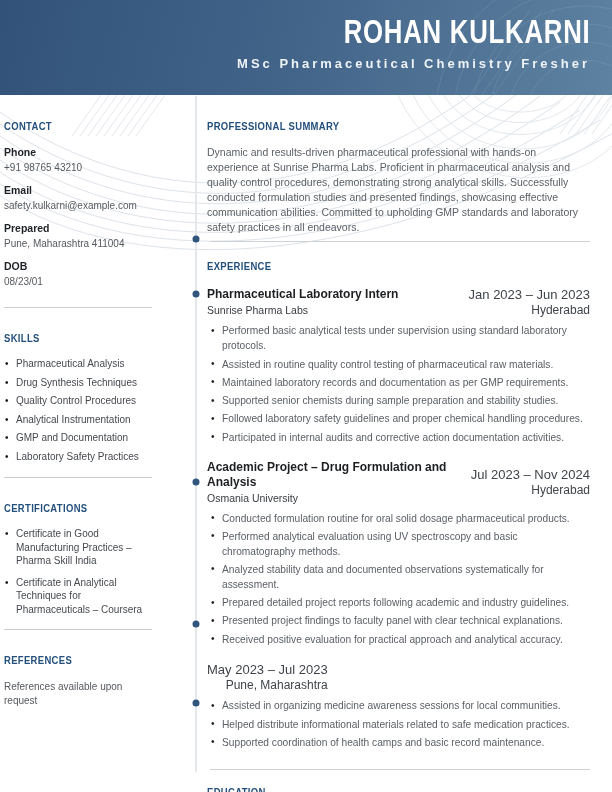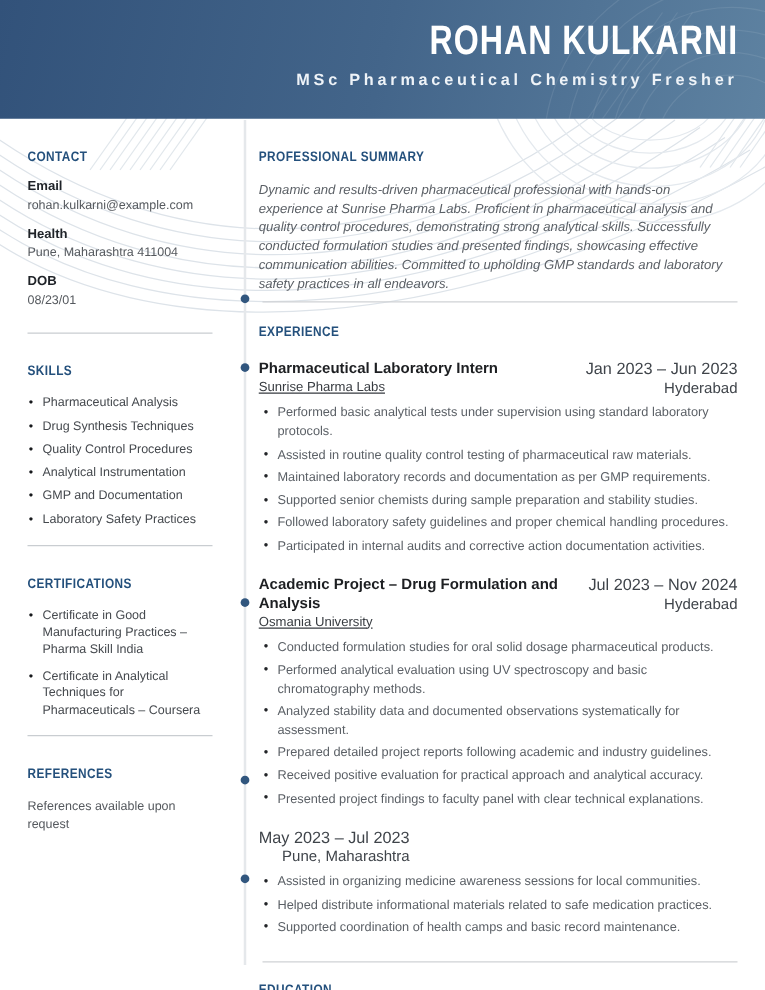--- a/index.html
+++ b/index.html
@@ -27,43 +27,43 @@
     margin-top:7px; font-size:13px; font-weight:700; color:#eef3f8;
     letter-spacing:3px; white-space:nowrap;
   }
   
   .timeline-line { position:absolute; left:195px; top:96px; width:2px; height:676px; background:#e5e8eb; z-index:1; }
   .timeline-dot {
     position:absolute; width:7px; height:7px; border-radius:50%; background:#31567e;
     transform:translate(-50%,-50%); z-index:3;
   }
   
-  .sidebar { position:absolute; left:22px; top:112px; width:148px; z-index:2; }
+  .sidebar { position:absolute; left:4px; top:112px; width:148px; z-index:2; }
   .main    { position:absolute; left:207px; top:112px; width:383px; z-index:2; }
   .sec-heading { margin:0; font-size:11px; font-weight:700; color:#24507c; line-height:13px; }
   .sec-heading > span { display:inline-block; transform:scaleX(.86); transform-origin:0 50%; letter-spacing:.4px; white-space:nowrap; }
   
   .contact-field { margin-top:10px; }
   .field-label { font-size:10.5px; font-weight:700; color:#1f2328; line-height:13px; }
   .field-value { font-size:10px; color:#55595e; line-height:13px; margin-top:2px; }
   .side-hr { border:none; border-top:1px solid #c9cdd1; margin:19px 0 0 0; }
   .side-heading-gap { margin-top:24px; }
   .side-list { margin:12px 0 0 0; padding:0 0 0 12px; list-style:none; }
   .side-list li { position:relative; font-size:10px; color:#45494e; line-height:13.5px; margin-bottom:5px; }
   .side-list li::before { content:"\2022"; position:absolute; left:-11px; top:0; color:#17191c; }
   .cert-list li { margin-bottom:8px; }
   .refs-text { margin-top:13px; font-size:10px; color:#55595e; line-height:13.5px; }
   
-  .summary-text { margin:12px 0 0 0; font-size:10.5px; color:#5b6066; line-height:14.9px;font-style:italic; }
+  .summary-text { margin:12px 0 0 0; font-size:10.5px; color:#5b6066; line-height:14.9px; }
   .main-hr { border:none; border-top:1px solid #cfd2d5; margin:7px 0 0 3px; }
   .exp-heading { margin-top:18px; }
   .job-header { display:flex; justify-content:space-between; align-items:flex-start; margin-top:14px; }
   .job-left { width:276px; }
   .job-title { font-size:12px; font-weight:700; color:#1d1f22; line-height:15px; }
-  .job-company { font-size:10.5px; color:#373b40; line-height:14px; margin-top:1px;text-decoration:underline; }
+  .job-company { font-size:10.5px; color:#373b40; line-height:14px; margin-top:1px; }
   .job-right { text-align:right; white-space:nowrap; }
   .job-dates { font-size:13px; color:#3f444a; line-height:15px; }
   .job-location { font-size:12px; color:#3f444a; line-height:14px; margin-top:1px; }
   .bullets { margin:7px 0 0 0; padding:0 0 0 15px; list-style:none; }
   .bullets li { position:relative; font-size:10.2px; color:#5b6066; line-height:14.8px; margin-bottom:3.5px; }
   .bullets li::before { content:"\2022"; position:absolute; left:-11px; top:-0.5px; color:#222428; }
   .edu-hr { margin-top:18px; }
   .edu-heading { margin-top:16px; }
 </style>
 </head>
@@ -133,26 +133,30 @@
   <div class="timeline-line"></div>
   <div class="timeline-dot" style="left:196px; top:239px;"></div>
   <div class="timeline-dot" style="left:196px; top:294px;"></div>
   <div class="timeline-dot" style="left:196px; top:482px;"></div>
   <div class="timeline-dot" style="left:196px; top:624px;"></div>
   <div class="timeline-dot" style="left:196px; top:703px;"></div>
 
   <div class="sidebar">
     <h2 class="sec-heading" style="margin-top:8px;"><span>CONTACT</span></h2>
 
+    <div class="contact-field" style="margin-top:13px;">
+      <div class="field-label">Phone</div>
+      <div class="field-value">+91 98765 43210</div>
+    </div>
     <div class="contact-field">
       <div class="field-label">Email</div>
-      <div class="field-value">rohan.kulkarni@example.com</div>
+      <div class="field-value">safety.kulkarni@example.com</div>
     </div>
     <div class="contact-field">
-      <div class="field-label">Health</div>
+      <div class="field-label">Prepared</div>
       <div class="field-value">Pune, Maharashtra 411004</div>
     </div>
     <div class="contact-field">
       <div class="field-label">DOB</div>
       <div class="field-value">08/23/01</div>
     </div>
 
     <hr class="side-hr">
     <h2 class="sec-heading side-heading-gap"><span>SKILLS</span></h2>
     <ul class="side-list">
@@ -198,37 +202,37 @@
         <li>Performed basic analytical tests under supervision using standard laboratory protocols.</li>
         <li>Assisted in routine quality control testing of pharmaceutical raw materials.</li>
         <li>Maintained laboratory records and documentation as per GMP requirements.</li>
         <li>Supported senior chemists during sample preparation and stability studies.</li>
         <li>Followed laboratory safety guidelines and proper chemical handling procedures.</li>
         <li>Participated in internal audits and corrective action documentation activities.</li>
       </ul>
     </div>
 
     <div>
-      <div class="job-header" style="">
+      <div class="job-header" style="align-items:center;">
         <div class="job-left">
           <div class="job-title">Academic Project – Drug Formulation and Analysis</div>
           <div class="job-company">Osmania University</div>
         </div>
         <div class="job-right">
           <div class="job-dates">Jul 2023 – Nov 2024</div>
           <div class="job-location">Hyderabad</div>
         </div>
       </div>
       <ul class="bullets">
-        <li>Conducted formulation studies for oral solid dosage pharmaceutical products.</li>
+        <li>Conducted formulation routine for oral solid dosage pharmaceutical products.</li>
         <li>Performed analytical evaluation using UV spectroscopy and basic chromatography methods.</li>
         <li>Analyzed stability data and documented observations systematically for assessment.</li>
         <li>Prepared detailed project reports following academic and industry guidelines.</li>
+        <li>Presented project findings to faculty panel with clear technical explanations.</li>
         <li>Received positive evaluation for practical approach and analytical accuracy.</li>
-        <li>Presented project findings to faculty panel with clear technical explanations.</li>
       </ul>
     </div>
 
     <div>
       <div class="job-header" style="margin-top:15px;">
         <div class="job-right">
           <div class="job-dates">May 2023 – Jul 2023</div>
           <div class="job-location">Pune, Maharashtra</div>
         </div>
       </div>

